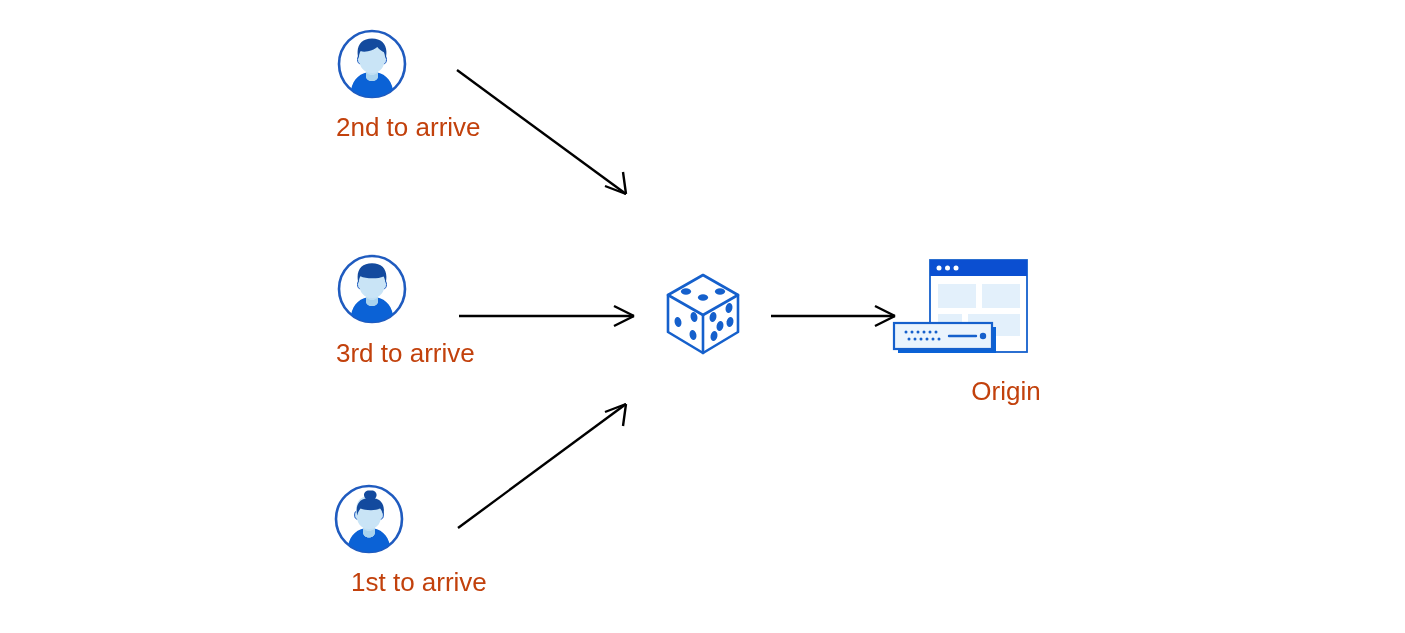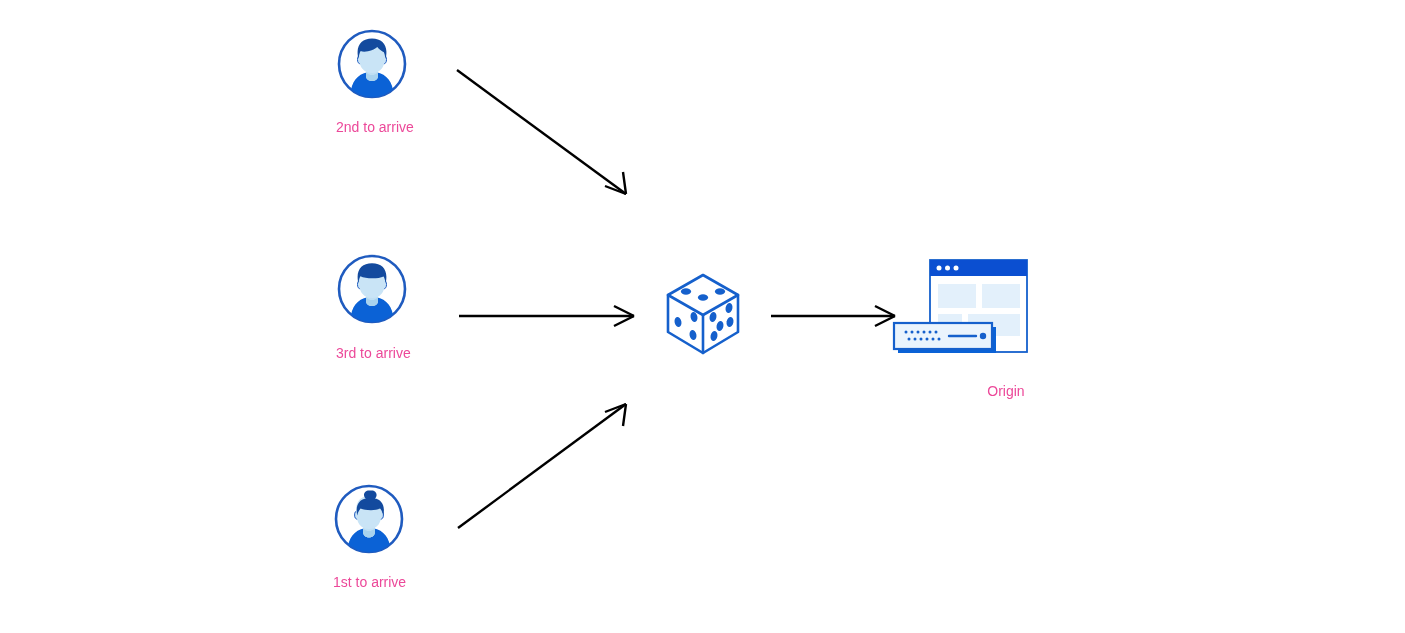--- a/index.html
+++ b/index.html
@@ -16,23 +16,23 @@
     width: 1405px;
     height: 633px;
     background: #ffffff;
     overflow: hidden;
   }
   .icon-wrap {
     position: absolute;
   }
   .caption {
     position: absolute;
-    font-size: 14px;
+    font-size: 26px;
     line-height: 24px;
-    color: #ec4899;
+    color: #c2410c;
     text-align: center;
     white-space: nowrap;
     font-weight: 400;
   }
   .arrow-layer {
     position: absolute;
     left: 0;
     top: 0;
     width: 1405px;
     height: 633px;
@@ -124,21 +124,21 @@
         <path d="M36 45c-12 0-19 7-21 18-0.6 3.2-0.9 5-1 8h44c-0.1-3-0.4-4.8-1-8-2-11-9-18-21-18z" fill="#0b62d6"></path>
         <path d="M30 39h12v10c0 3.3-2.7 5.5-6 5.5s-6-2.2-6-5.5z" fill="#bfdff3"></path>
         <path d="M30 45c1.8 2.2 3.7 3.1 6 3.1s4.2-0.9 6-3.1v4c0 3.3-2.7 5.5-6 5.5s-6-2.2-6-5.5z" fill="#a9d3ee"></path>
         <ellipse cx="24.6" cy="32" rx="3" ry="4.2" fill="#c9e4f6" stroke="#1f5bbf" stroke-width="1"></ellipse>
         <ellipse cx="47.4" cy="32" rx="3" ry="4.2" fill="#c9e4f6" stroke="#1f5bbf" stroke-width="1"></ellipse>
         <path d="M36 13c-8.3 0-12.9 5.6-12.9 14 0 7.2 1.3 11.6 3.3 14.4 2.4 3.2 5.7 4.6 9.6 4.6s7.2-1.4 9.6-4.6c2-2.8 3.3-7.2 3.3-14.4C48.9 18.6 44.3 13 36 13z" fill="#c9e4f6"></path>
         <path d="M36 7.5c-2.9 0-5 1.9-5 4.5 0 1.5 0.7 2.8 1.9 3.6-5.8 1-9.2 5.1-9.2 11.7 0 2 0.2 3.7 0.5 5.1 0.9-3.3 2.1-5.6 3.4-6.9 2.6 1.2 6.1 1.7 10.3 1.7 3.7 0 6.8-0.5 9.2-1.6 1.3 1.3 2.4 3.6 3.3 6.8 0.3-1.4 0.5-3.1 0.5-5.1 0-6.6-3.4-10.7-9.2-11.7 1.2-0.8 1.9-2.1 1.9-3.6 0-2.6-2.1-4.5-5-4.5z" fill="#134a9e"></path>
       </g>
     </svg>
   </div>
-  <div class="caption" style="left:333px; top:570px; width:72px;">1st to arrive</div>
+  <div class="caption" style="left:351px; top:570px; width:72px;">1st to arrive</div>
 
   <div class="icon-wrap" style="left:660px; top:270px; width:86px; height:90px;">
     <svg width="86" height="90" viewBox="0 0 86 90">
       <g fill="none" stroke="#1560cc" stroke-width="2.6" stroke-linejoin="round" stroke-linecap="round">
         <path d="M43 5 L78 25 L78 62 L43 83 L8 62 L8 25 Z"></path>
         <path d="M8 25 L43 45 L78 25"></path>
         <path d="M43 45 L43 83"></path>
       </g>
 
       <g fill="#1560cc">

